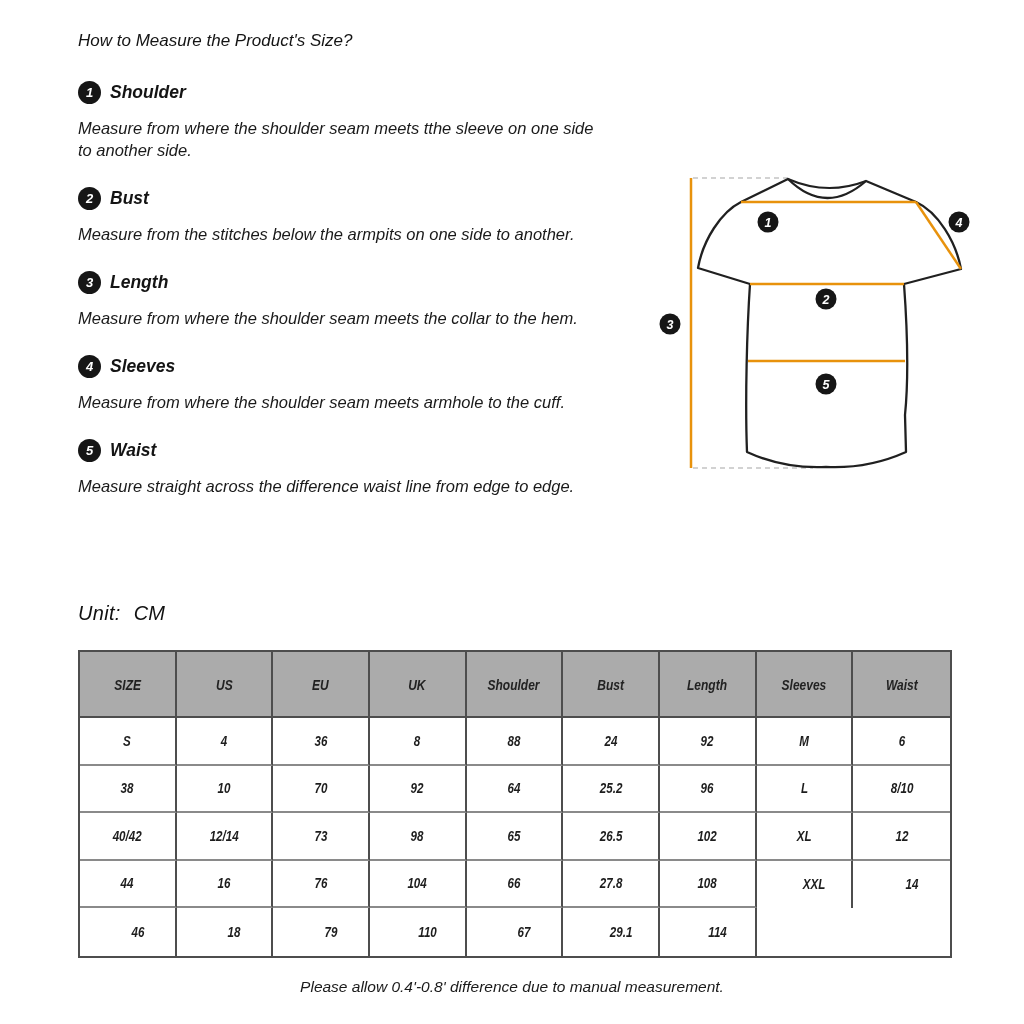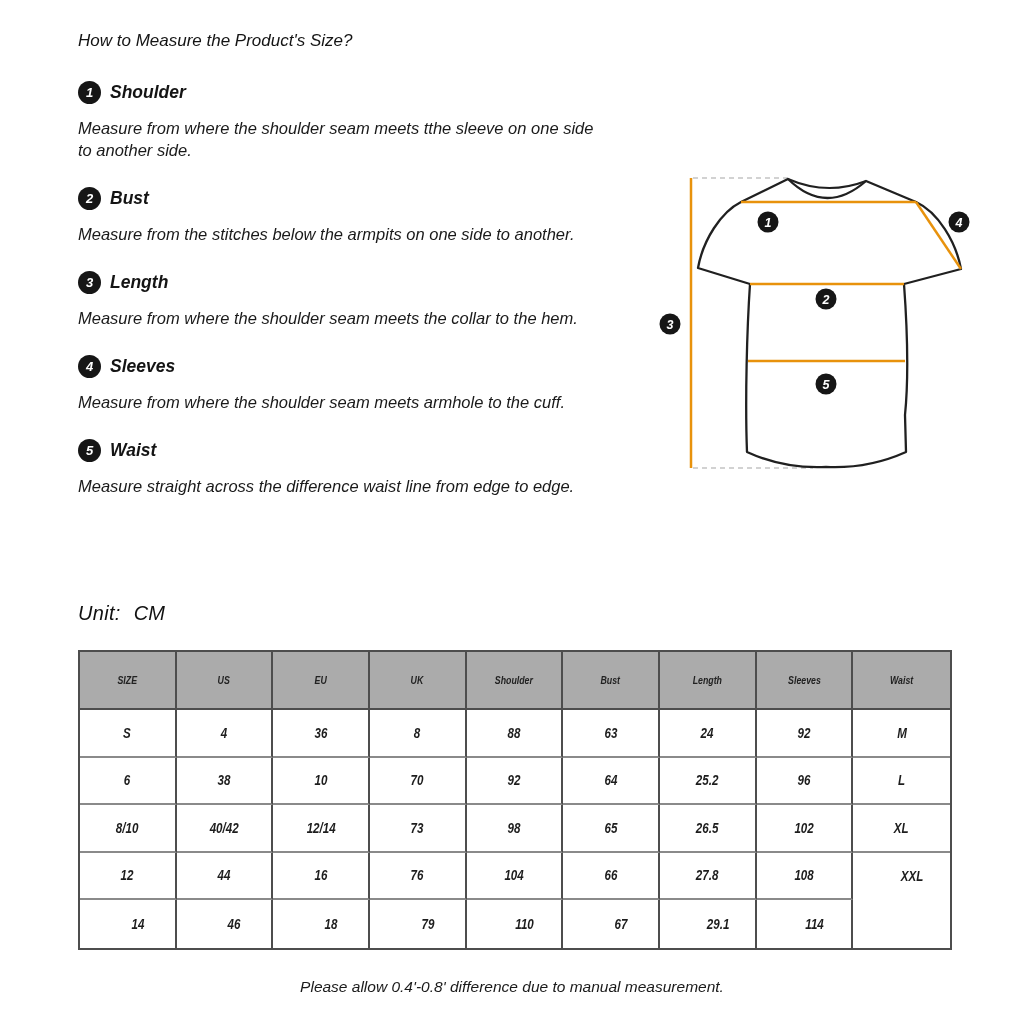--- a/index.html
+++ b/index.html
@@ -62,23 +62,23 @@
     border: 2px solid #4d4d4d;
     background: #ffffff;
     box-sizing: border-box;
   }
   .th, .td {
     display: flex; align-items: center; justify-content: center;
     box-sizing: border-box;
     border-right: 2px solid #4d4d4d;
   }
   .th {
-    height: 58px; background: #ababab;
+    height: 66px; background: #ababab;
     border-bottom: 2px solid #4d4d4d;
-    font-size: 11px; font-weight: 700; color: #222;
+    font-size: 15px; font-weight: 700; color: #222;
   }
   .td {
     height: 47.5px;
     border-bottom: 2px solid #8a8a8a;
     font-size: 14.5px; font-weight: 700; color: #1d1d1d;
   }
   .size-table > div:nth-child(9n) { border-right: none; }
   .size-table > .td:nth-last-child(-n+9) { border-bottom: none; padding-left: 21px; }
   .th span, .td span { display: inline-block; transform: scaleX(0.8); }
 
@@ -233,23 +233,20 @@
       <div class="td">
         <span>36</span>
       </div>
       <div class="td">
         <span>8</span>
       </div>
       <div class="td">
         <span>88</span>
       </div>
       <div class="td">
-        <span>63</span>
-      </div>
-      <div class="td">
         <span>24</span>
       </div>
       <div class="td">
         <span>92</span>
       </div>
       <div class="td">
         <span>M</span>
       </div>
       <div class="td">
         <span>6</span>

